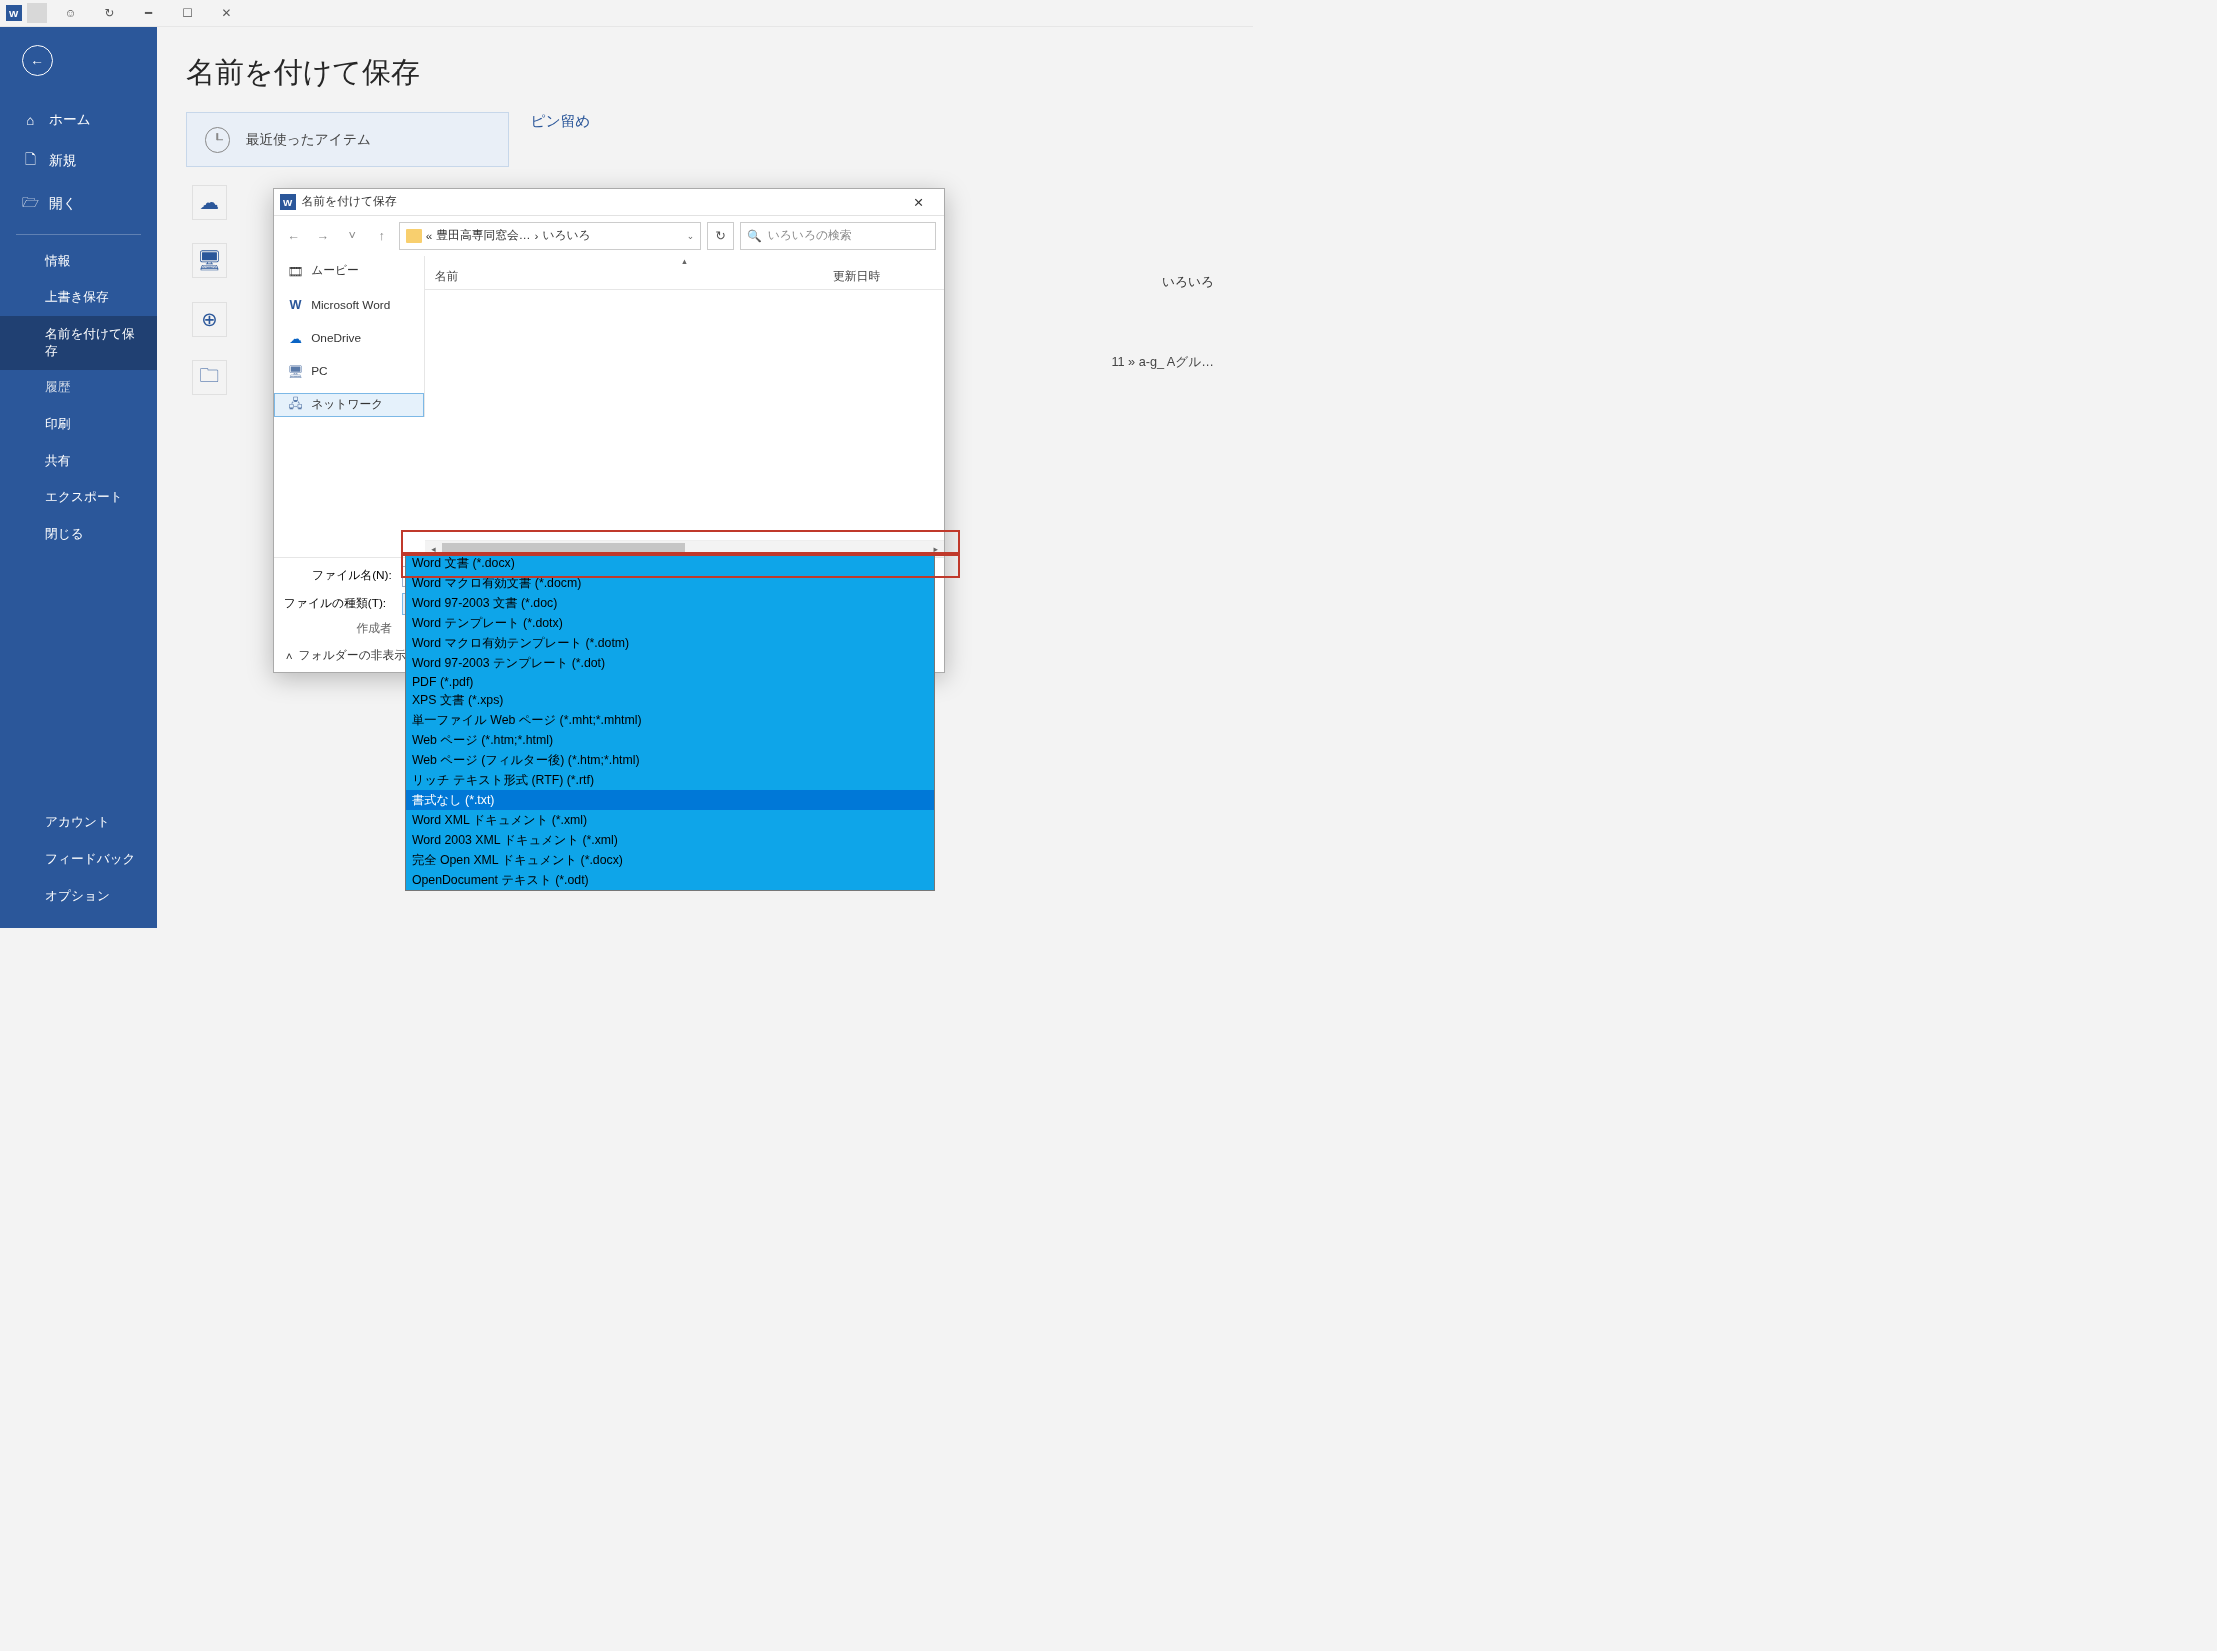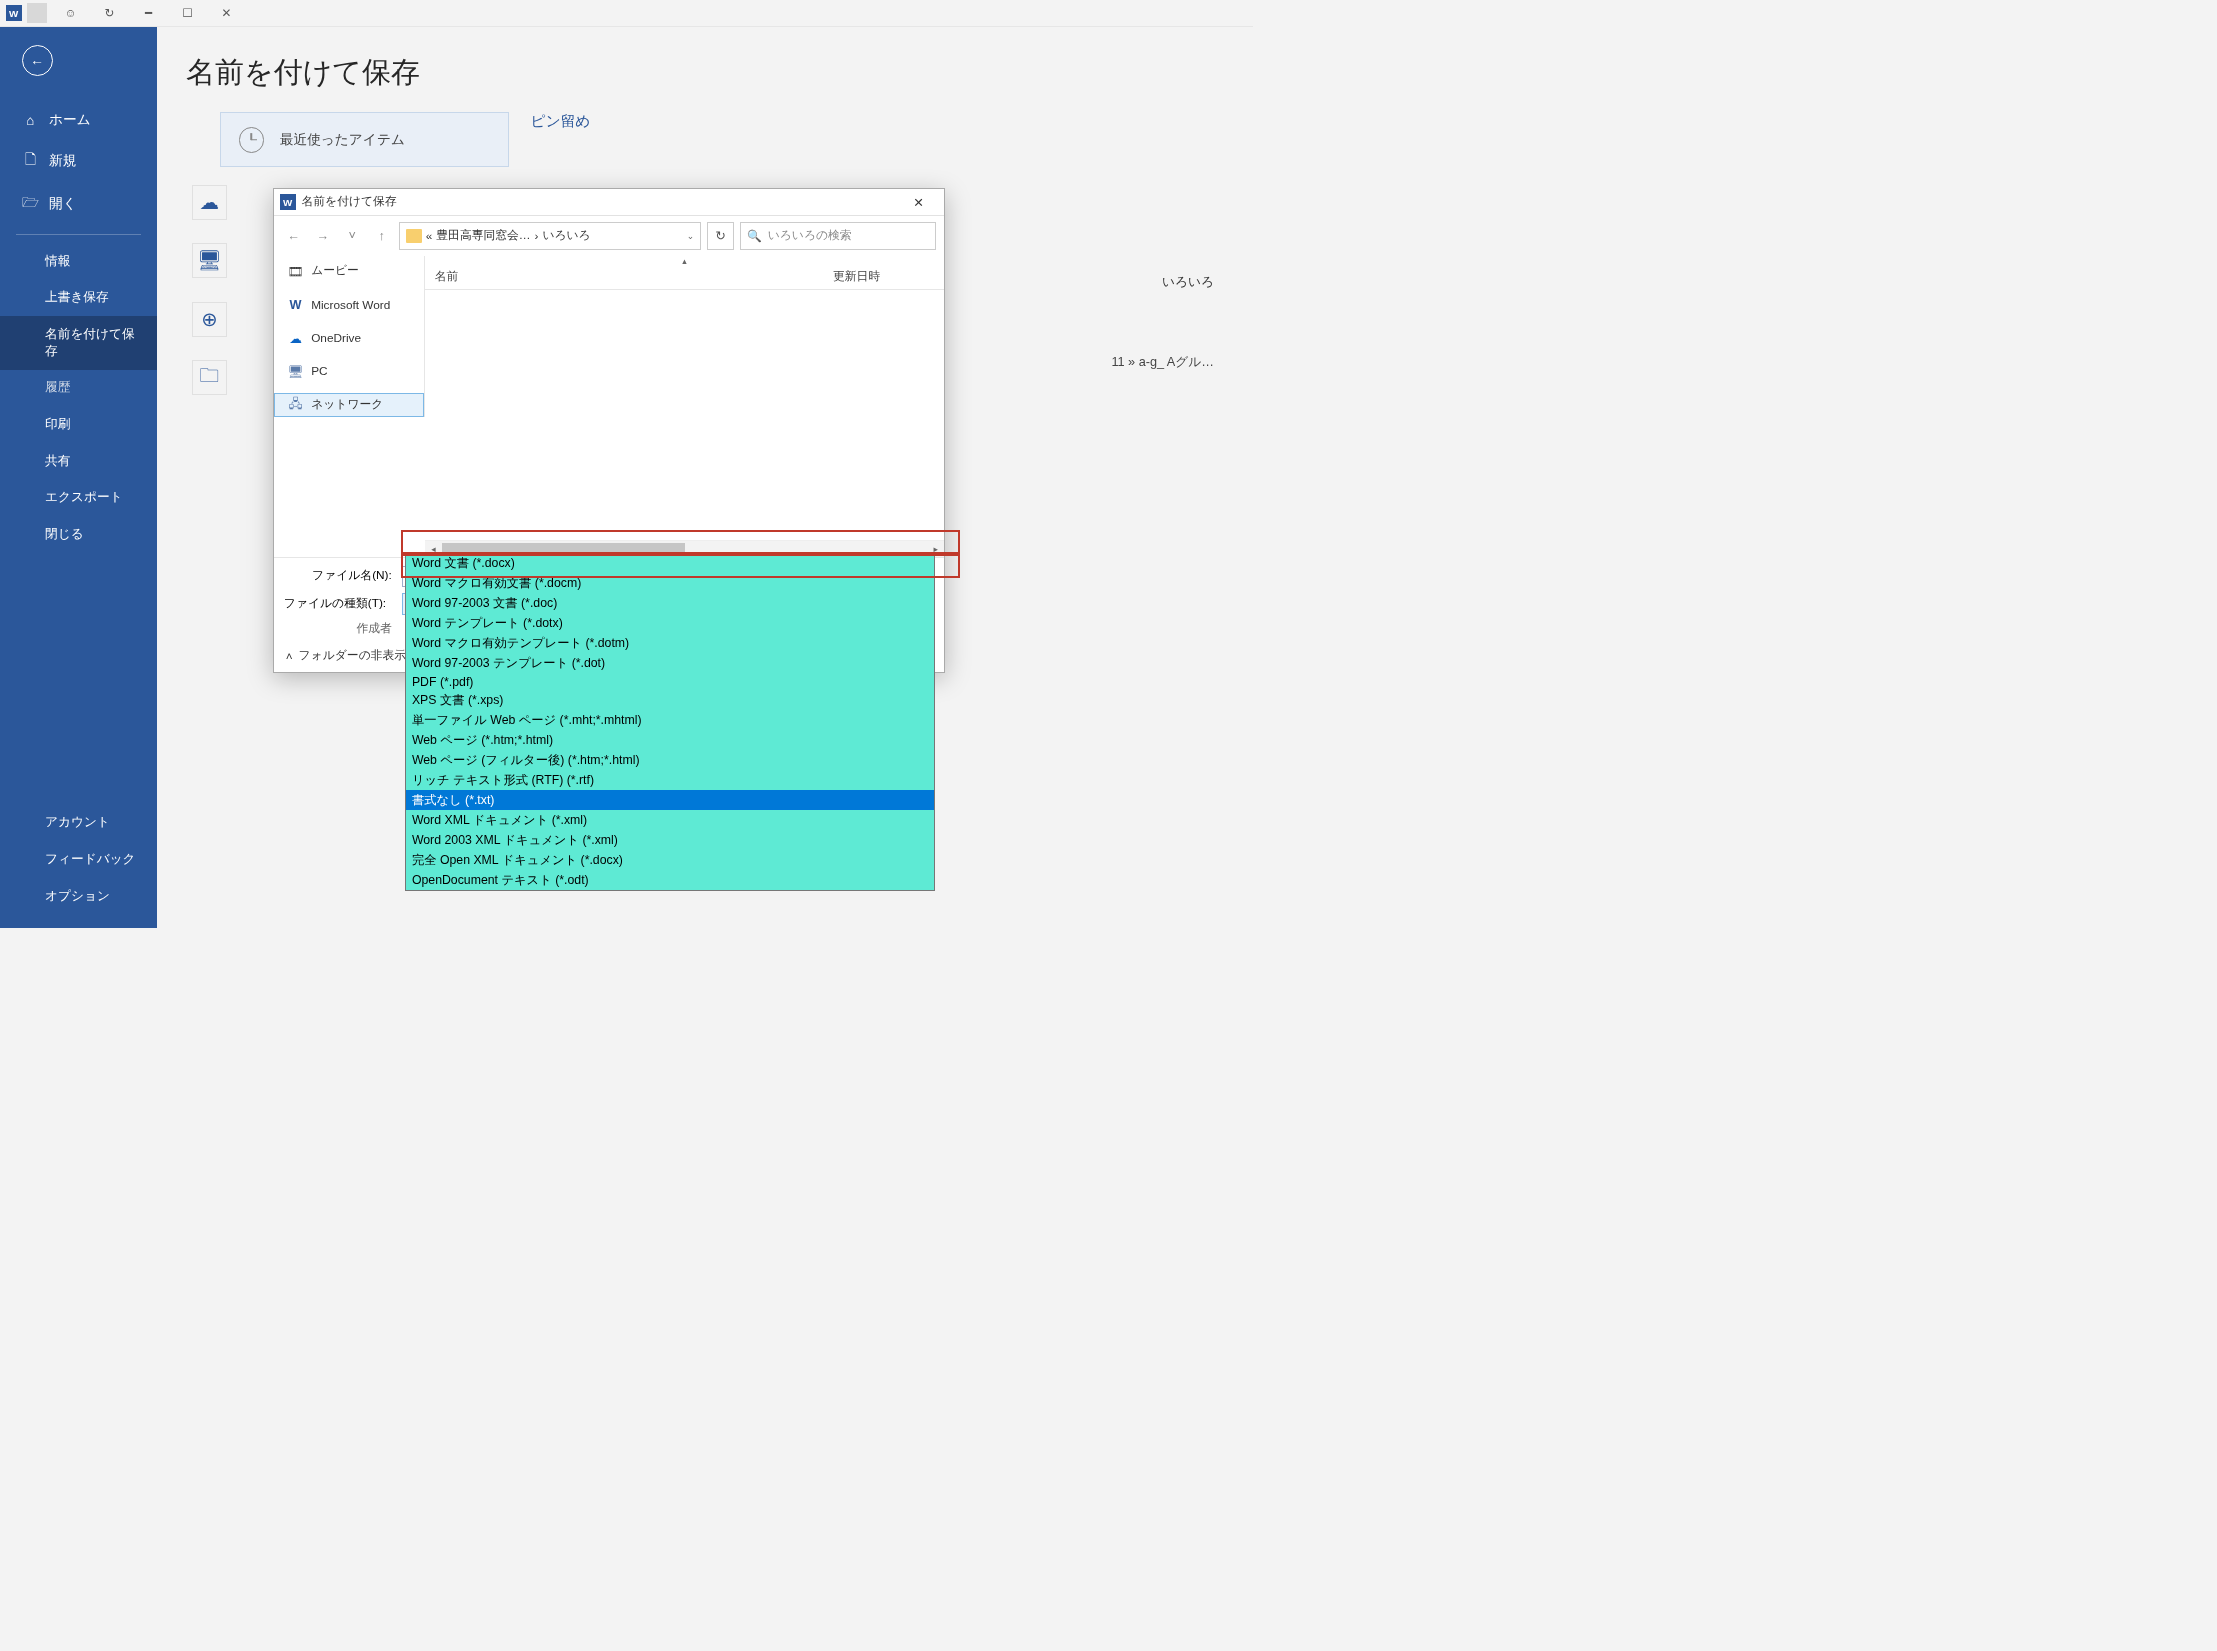--- a/index.html
+++ b/index.html
@@ -94,21 +94,20 @@
 
   .row { display: flex; gap: 21.6px; }
   .left-col { width: 323px; }
   .recent-btn {
     display: flex; align-items: center; gap: 15.7px;
     background: #e9eff7;
     border: 1px solid #c7d7ea;
     padding: 13.7px 17.6px;
     color: #444;
     font-size: 13.7px;
-    margin-left: 34px;
   }
   .clock-ic {
     width: 25.5px; height: 25.5px; border: 1.5px solid #888; border-radius: 50%;
     position: relative;
   }
   .clock-ic::before { content: ""; position: absolute; left: 50%; top: 50%; width: 1.5px; height: 6.9px; background: #888; transform-origin: bottom; transform: translate(-50%, -100%); }
   .clock-ic::after  { content: ""; position: absolute; left: 50%; top: 50%; width: 5.9px; height: 1.5px; background: #888; transform: translate(0, -50%); }
 
   .right-col { flex: 1; }
   .pin-title { color: #2b579a; font-size: 14.7px; margin-bottom: 3.9px; }
@@ -245,21 +244,21 @@
     padding: 7.8px 11.8px;
     font-size: 11.8px;
   }
   .hide-folders { display: flex; align-items: center; gap: 5.9px; color: #333; cursor: pointer; }
 
   
   .dropdown {
     position: absolute;
     left: 405px; top: 740px;
     width: 530px;
-    background: #5eead4;
+    background: #0ea5e9;
     border: 1px solid #767676;
     z-index: 30;
     font-size: 12.3px;
     max-height: 392px;
   }
   .dd-item {
     padding: 1.5px 5.9px; cursor: pointer;
   }
   .dd-item.sel {
     background: #0078d7; color: #fff;

